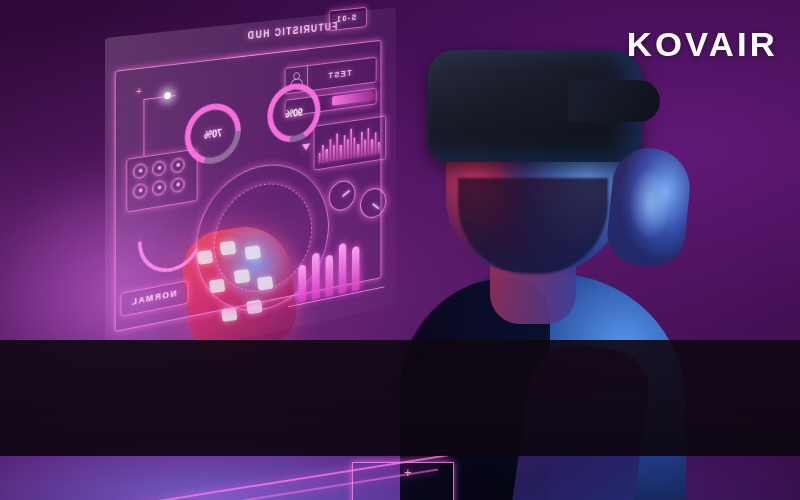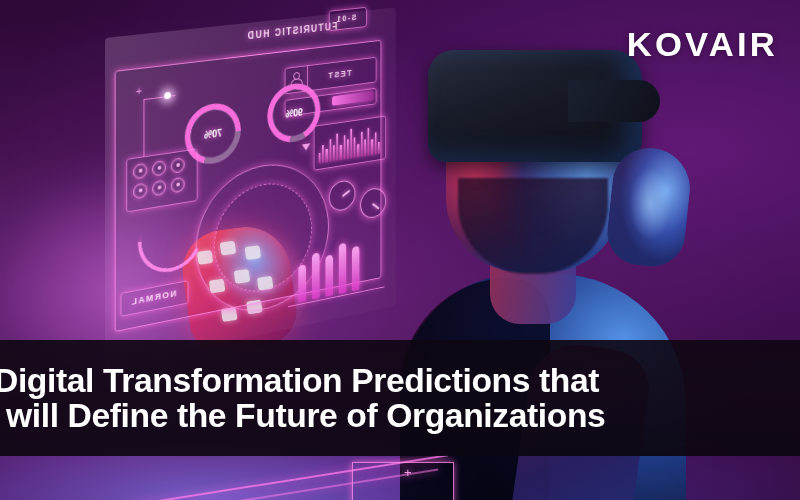--- a/index.html
+++ b/index.html
@@ -287,20 +287,16 @@
     </div>
     <div class="hline" style="left:200px;top:306px;width:116px;"></div>
   </div>
 
   <div class="floor-line" style="left:120px;top:480px;width:330px;transform:rotate(-9deg);"></div>
   <div class="floor-line" style="left:140px;top:492px;width:300px;transform:rotate(-9deg);opacity:.7;"></div>
   <div class="ln" style="left:352px;top:462px;width:100px;height:54px;border-radius:0;"></div>
   <div class="plus" style="left:404px;top:466px;font-size:13px;">+</div>
 
   <div class="title-band"></div>
-  <div class="title-wrap">
-    <div class="title-line l1">Digital Transformation Predictions that</div>
-    <div class="title-line l2">will Define the Future of Organizations</div>
-  </div>
 
   <div class="logo">KOVAIR</div>
 
 </div>
 
 </body></html>

